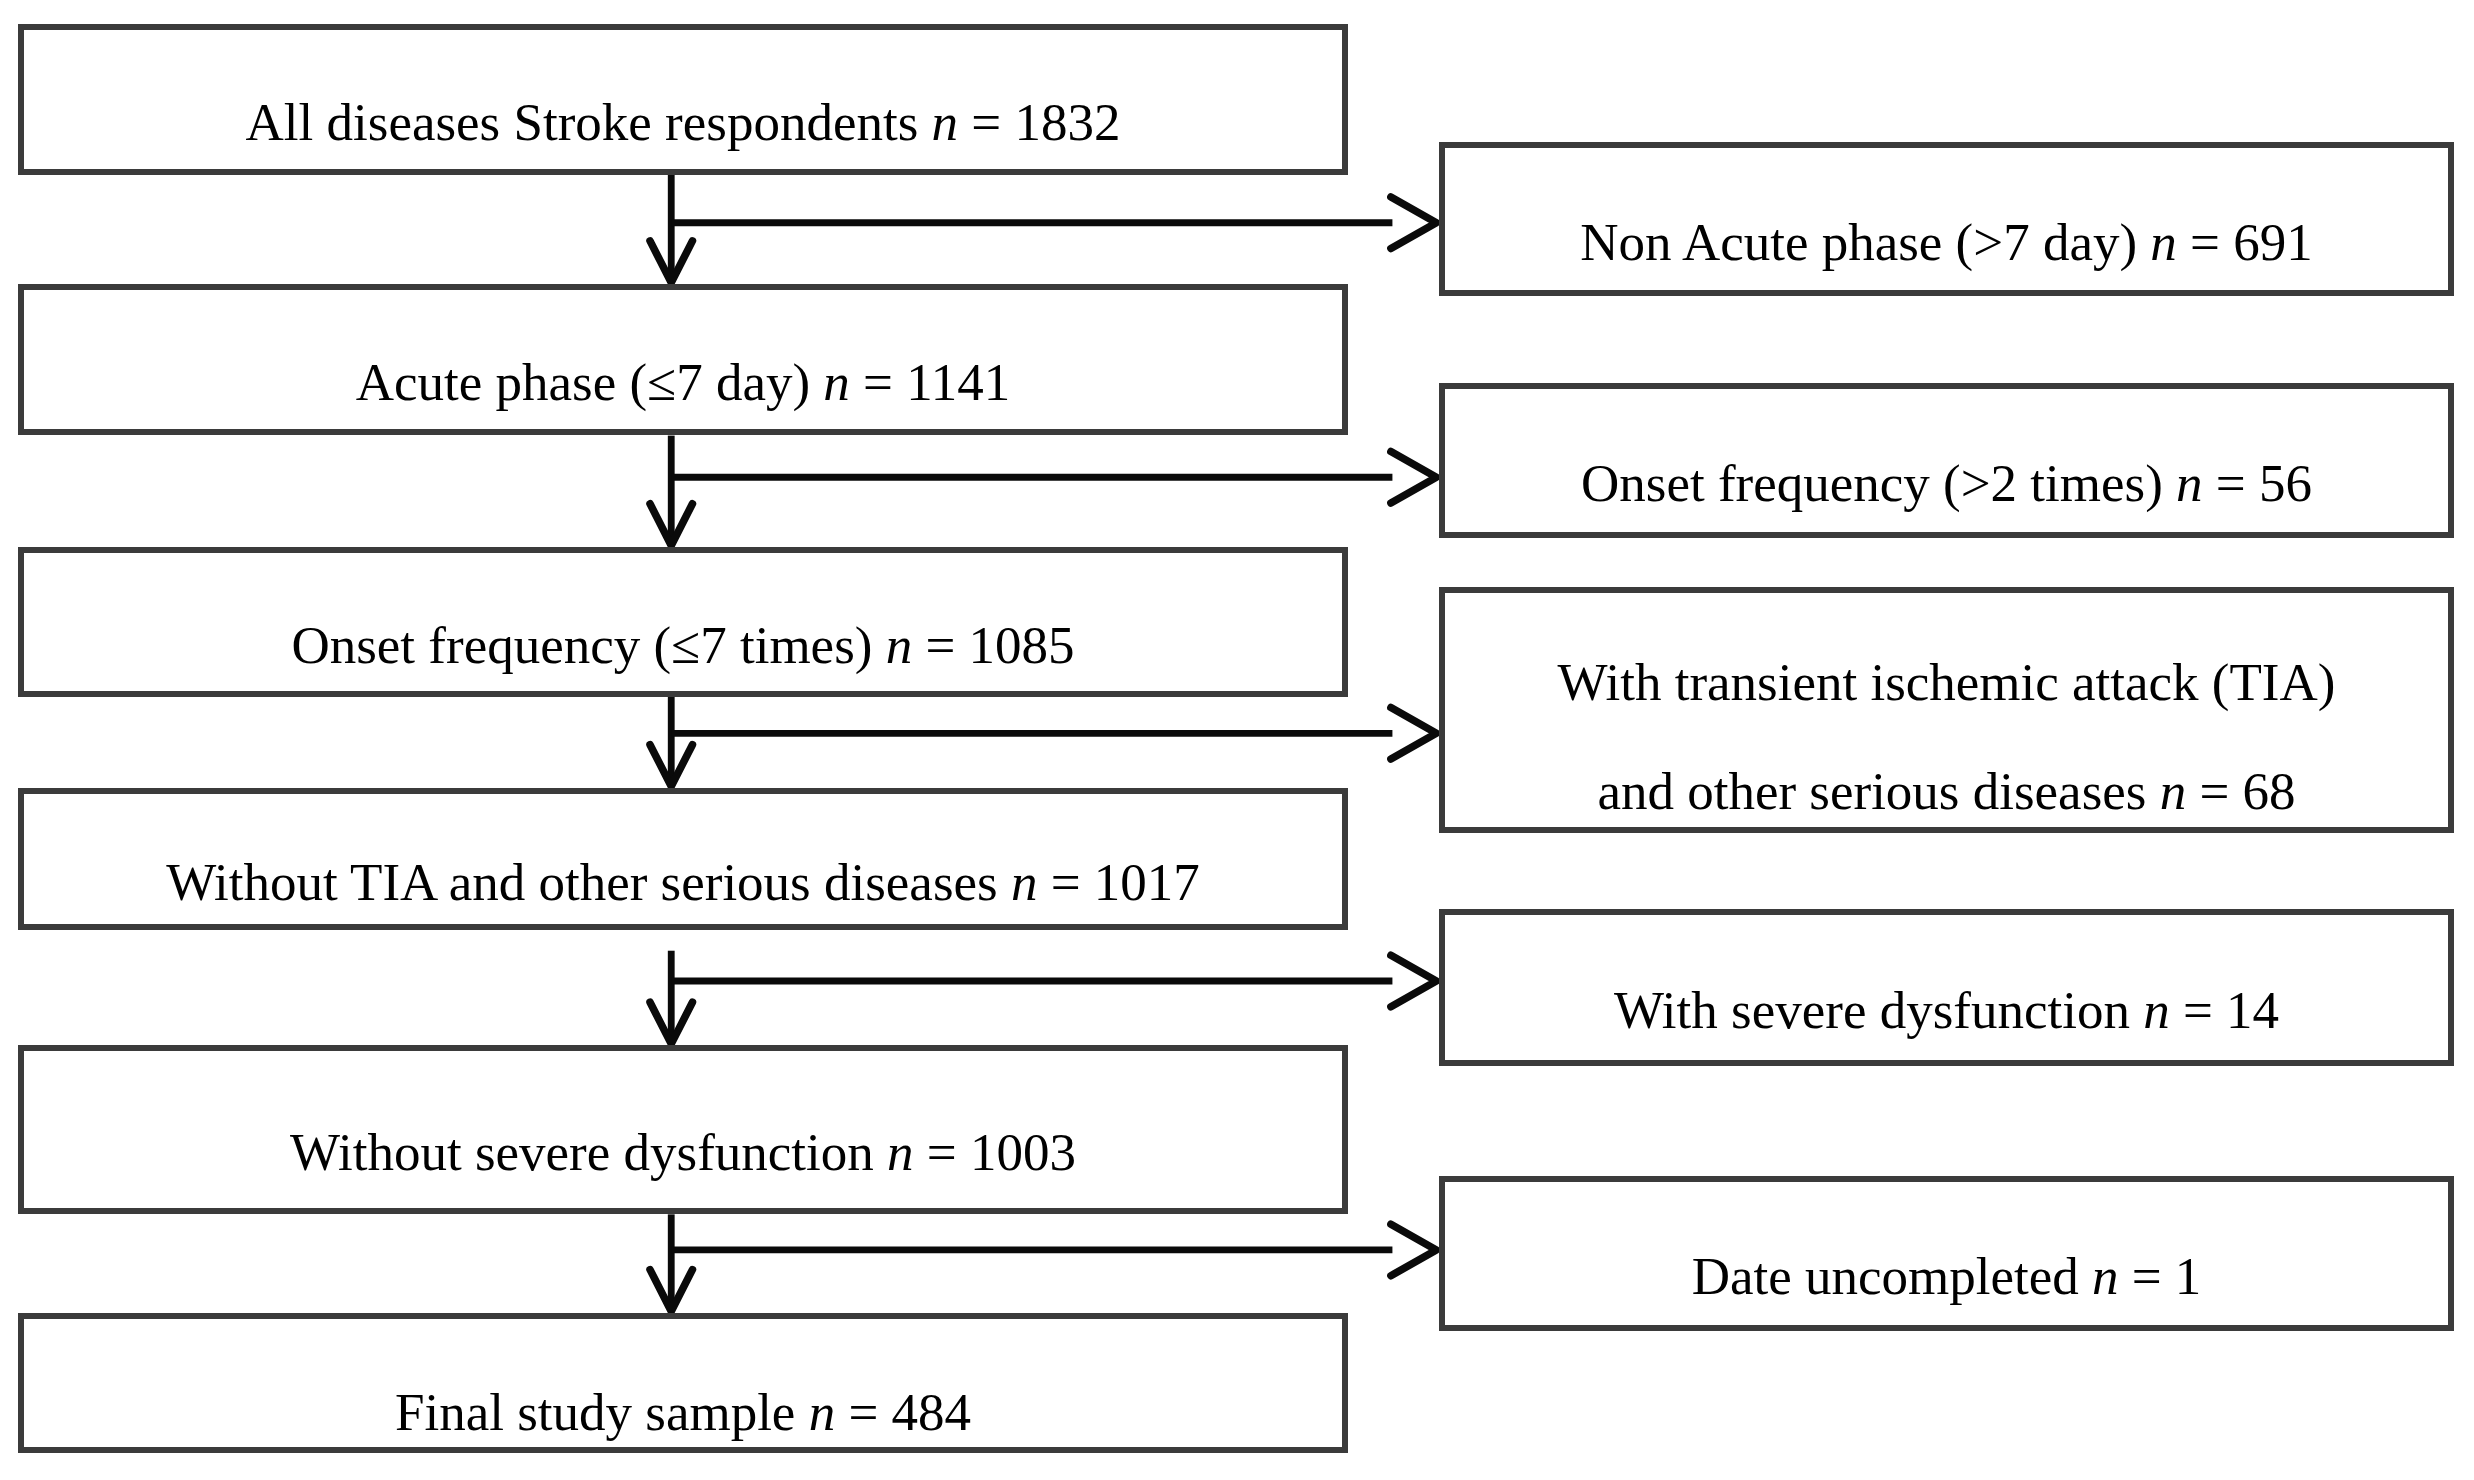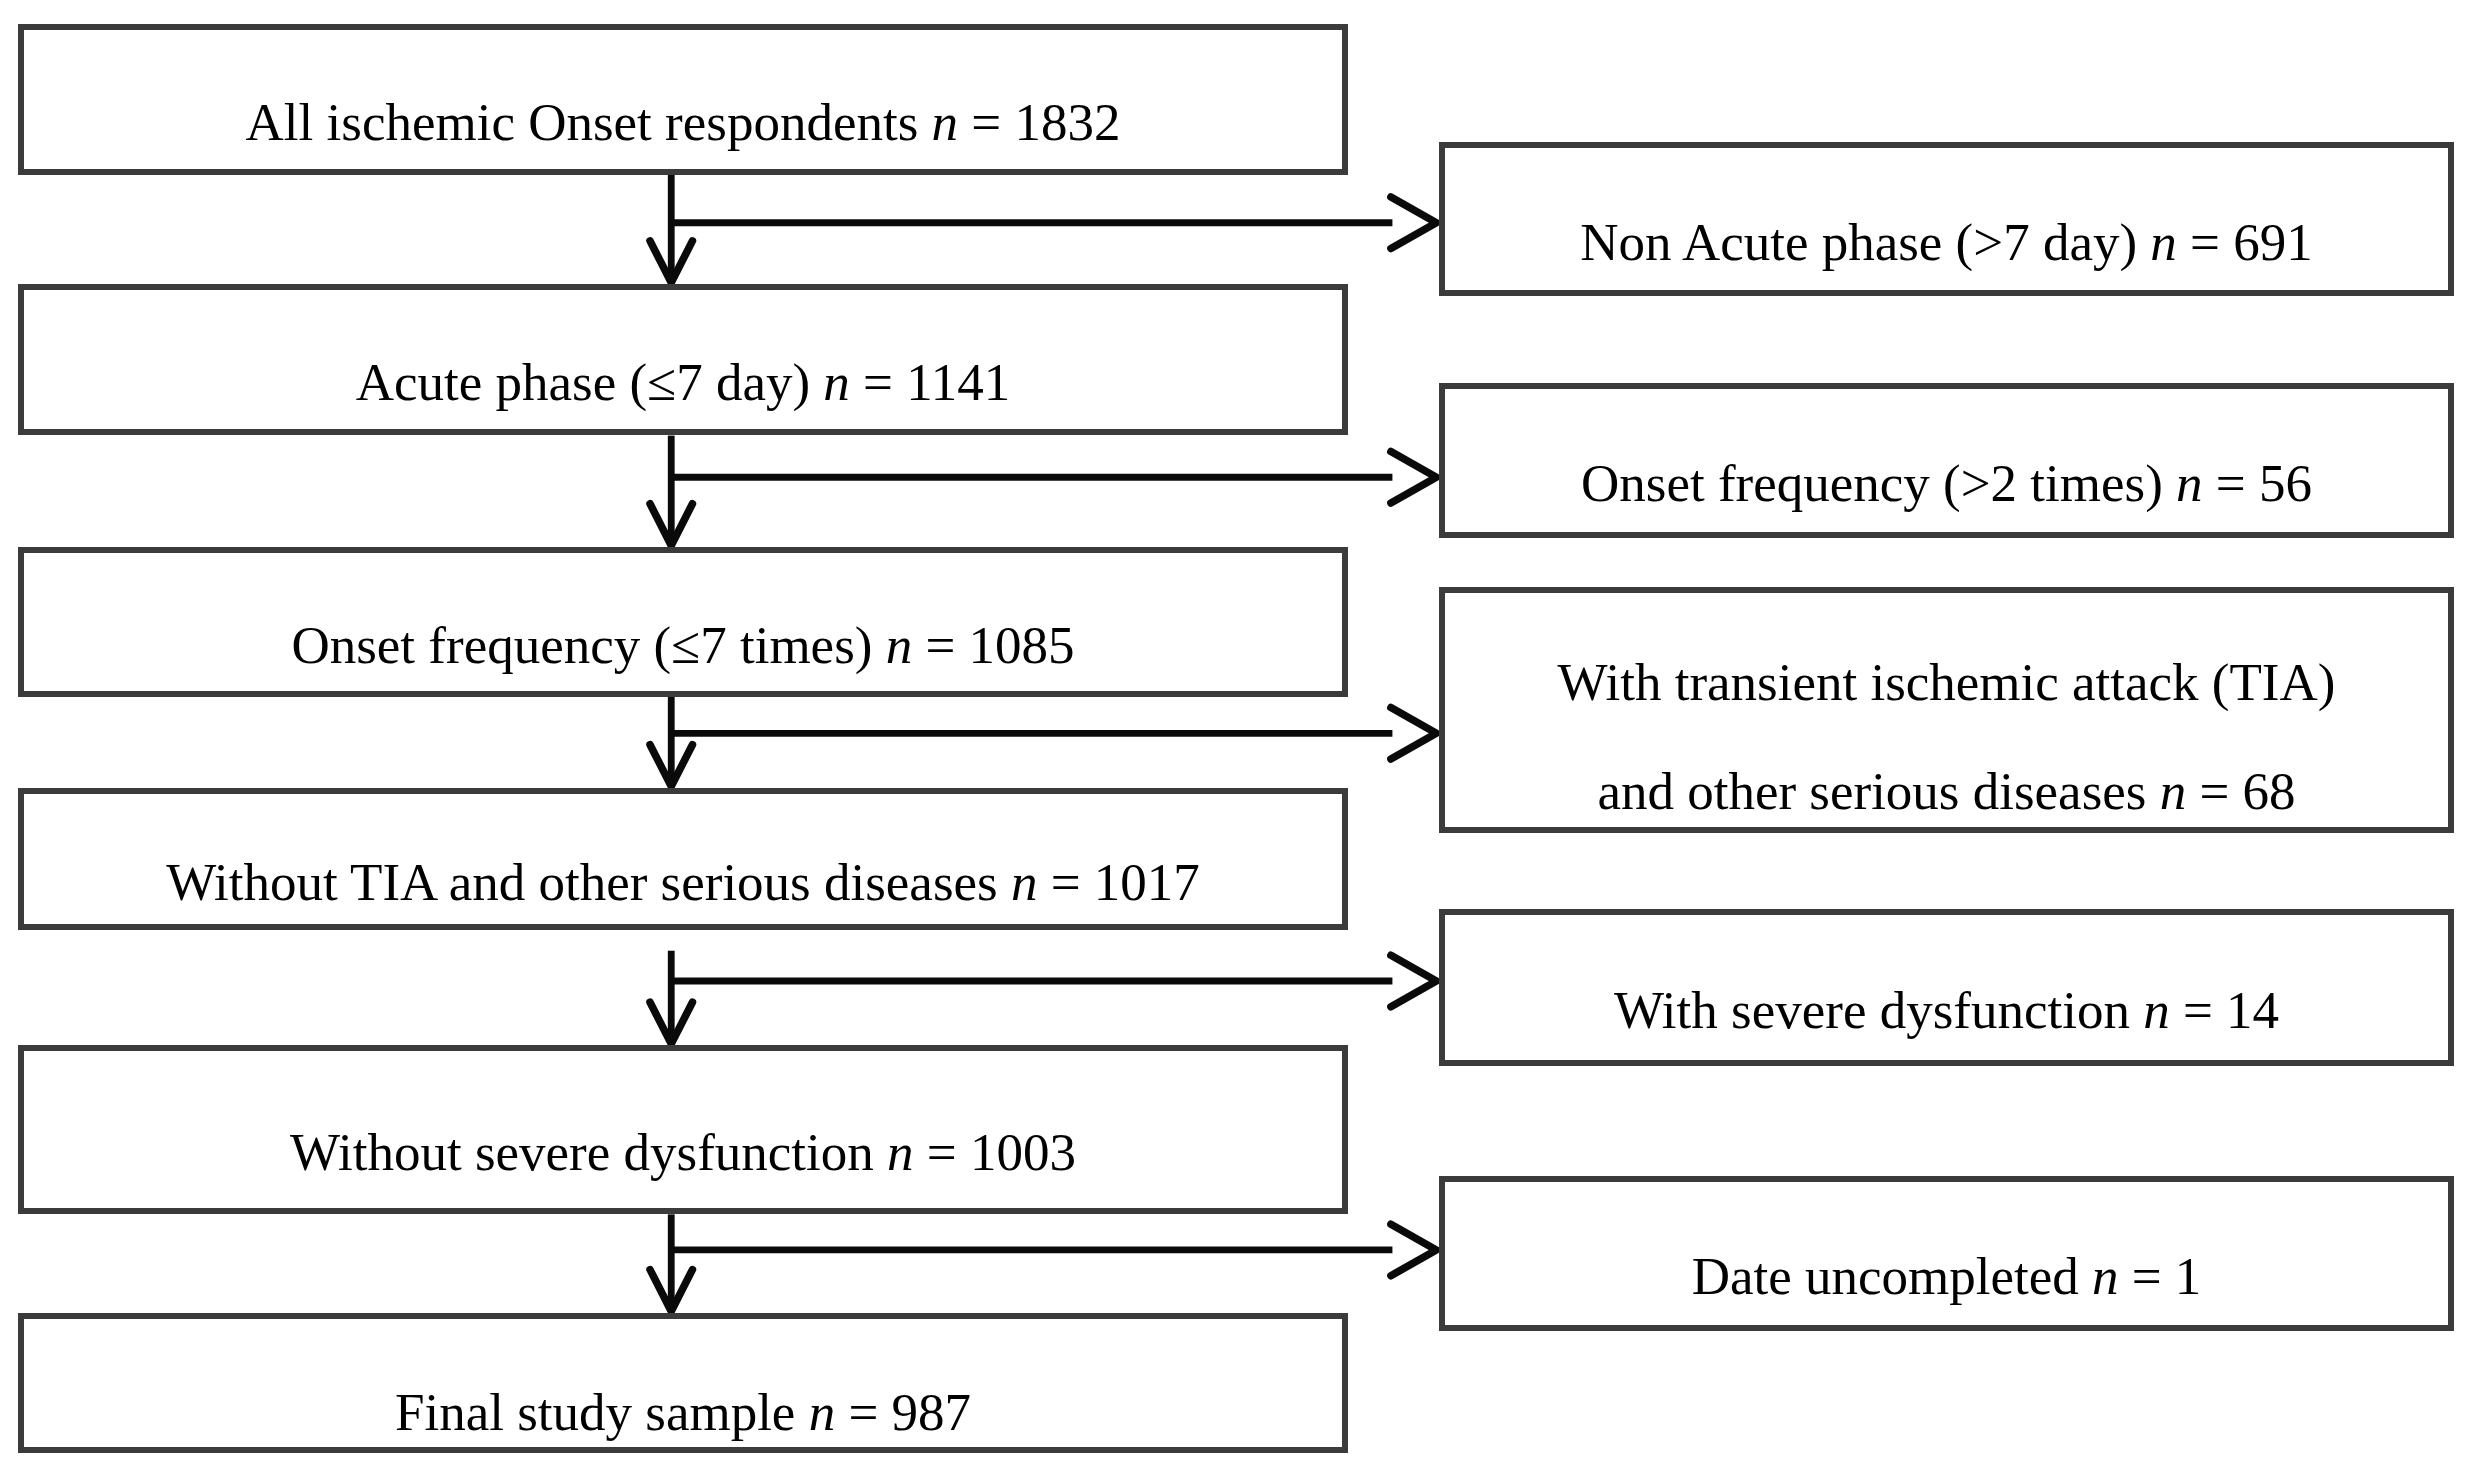--- a/index.html
+++ b/index.html
@@ -73,21 +73,21 @@
     <g>
       <path class="shaft" d="M886 1603 L886 1729"></path>
       <path class="head" d="M858 1676 L886 1731 L914 1676"></path>
       <path class="shaft" d="M886 1650 L1838 1650"></path>
       <path class="head" d="M1836 1616 L1896 1650 L1836 1684"></path>
     </g>
   </svg>
 
   <div class="box left-box" style="top:23.5px;height:151px">
     <div class="box-text">
-      <span>All ischemic Onset respondents</span>
+      <span>All diseases Stroke respondents</span>
       <i class="nvar">n</i>
       <span>=</span>
       <span>1832</span>
     </div>
   </div>
 
   <div class="box left-box" style="top:284px;height:151px">
     <div class="box-text">
       <span>Acute phase (≤7 day)</span>
       <i class="nvar">n</i>
@@ -121,21 +121,21 @@
       <span>=</span>
       <span>1003</span>
     </div>
   </div>
 
   <div class="box left-box" style="top:1313px;height:140px">
     <div class="box-text shift-lg">
       <span>Final study sample</span>
       <i class="nvar">n</i>
       <span>=</span>
-      <span>987</span>
+      <span>484</span>
     </div>
   </div>
 
   <div class="box right-box" style="top:142px;height:154px">
     <div class="box-text">
       <span>Non Acute phase (&gt;7 day)</span>
       <i class="nvar">n</i>
       <span>=</span>
       <span>691</span>
     </div>

